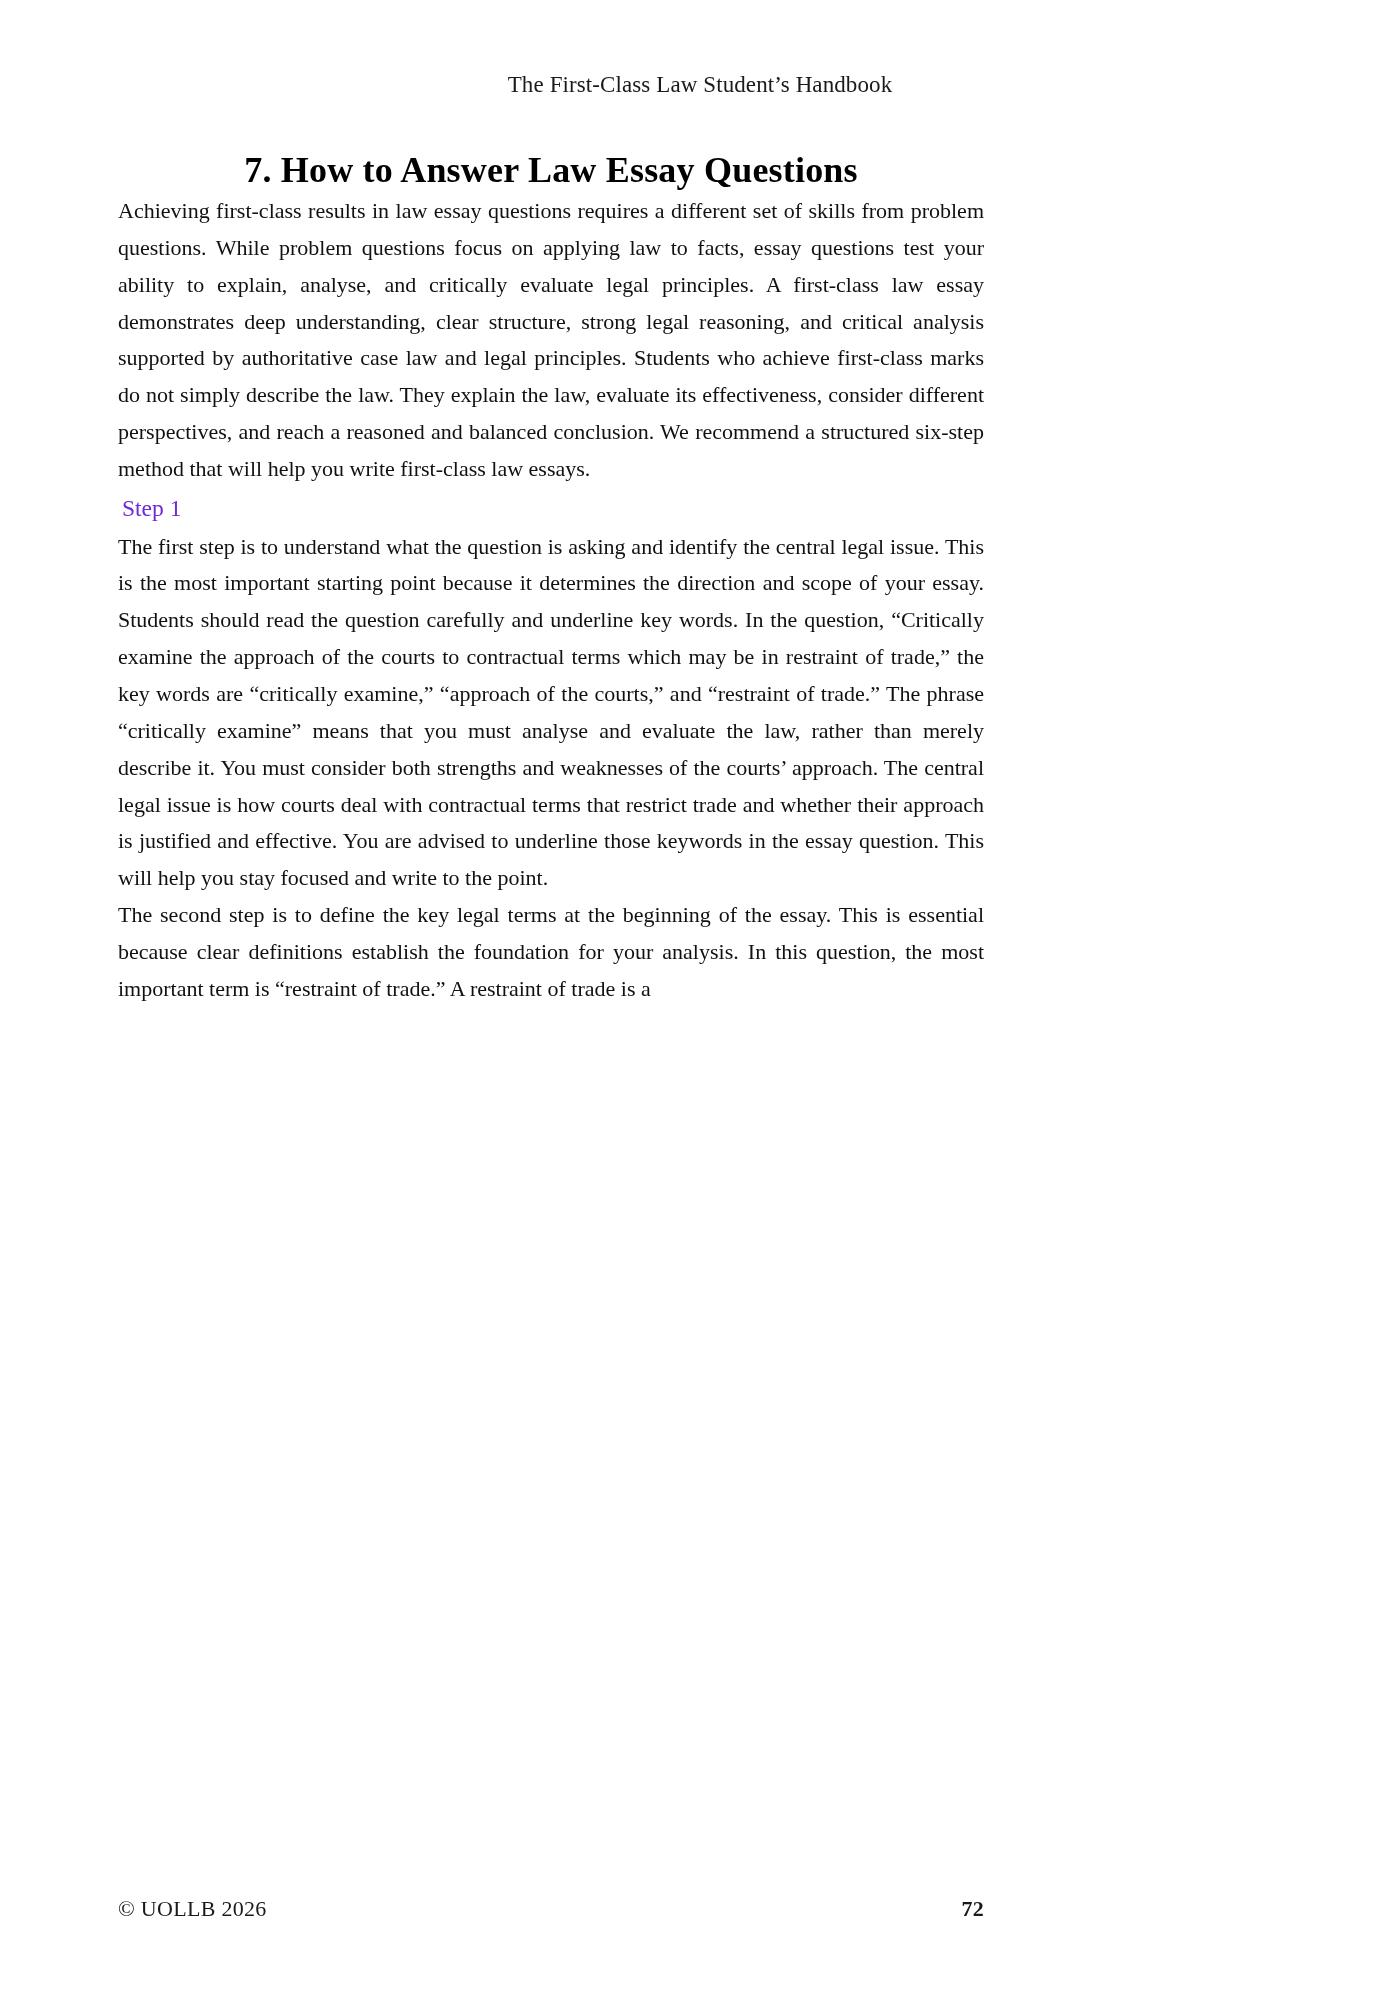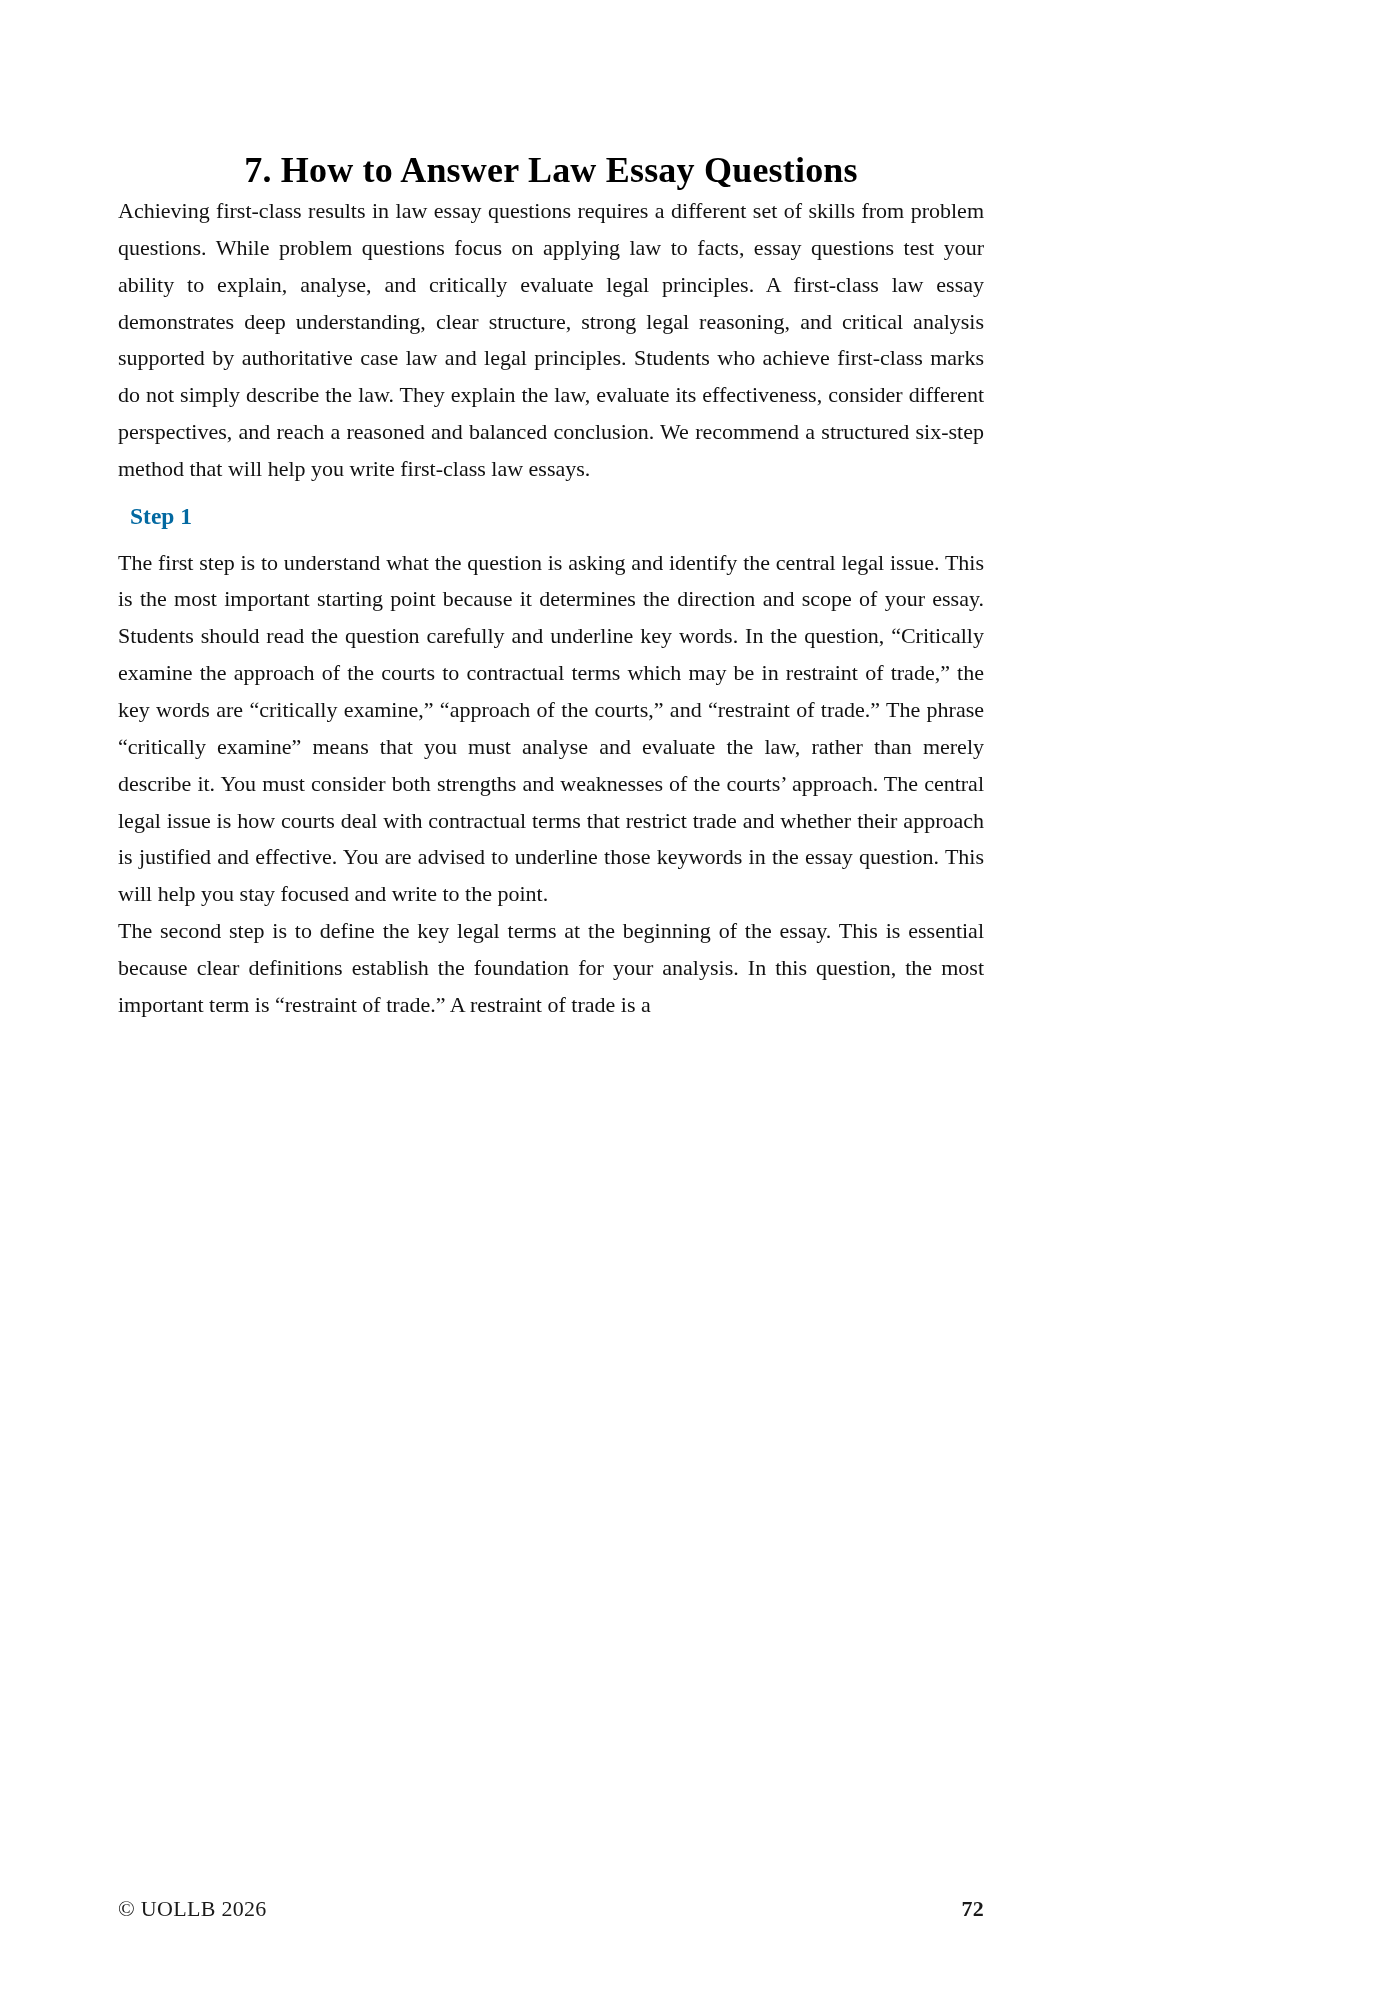--- a/index.html
+++ b/index.html
@@ -53,24 +53,24 @@
     line-height: 1.675;
     text-align: justify;
     text-justify: inter-word;
     margin: 0;
     color: #111111;
     hyphens: none;
   }
   .para-intro { margin-top: 86px; }
   h2.step-heading {
     font-size: 23.5px;
-    font-weight: bold;
-    margin: 12px;
+    font-weight: normal;
+    margin: 4px;
     line-height: 1.4;
-    color: #0369a1;
+    color: #6d28d9;
   }
   .step1-heading { margin-top: 78px; }
   .step1-body    { margin-top: 40px; }
   .step2-heading { margin-top: 78px; }
   .step2-body    { margin-top: 40px; }
   
   .page-footer {
     position: absolute;
     bottom: 78px;
     left: 118px;
@@ -83,20 +83,21 @@
     gap: 28px;
   }
   .footer-copyright { letter-spacing: 0.3px; }
   .footer-pagenum { letter-spacing: 0.3px; font-weight: bold; }
 </style>
 </head>
 <body>
 
 <div class="page">
 
+  <div class="running-header">The First-Class Law Student’s Handbook</div>
 
   <div class="content">
 
     <h1 class="chapter-title">7. How to Answer Law Essay Questions</h1>
 
     <p class="body-text para-intro">Achieving first-class results in law essay questions requires a different set of skills from problem questions. While problem questions focus on applying law to facts, essay questions test your ability to explain, analyse, and critically evaluate legal principles. A first-class law essay demonstrates deep understanding, clear structure, strong legal reasoning, and critical analysis supported by authoritative case law and legal principles. Students who achieve first-class marks do not simply describe the law. They explain the law, evaluate its effectiveness, consider different perspectives, and reach a reasoned and balanced conclusion. We recommend a structured six-step method that will help you write first-class law essays.</p>
 
     <h2 class="step-heading step1-heading">Step 1</h2>
 
     <p class="body-text step1-body">The first step is to understand what the question is asking and identify the central legal issue. This is the most important starting point because it determines the direction and scope of your essay. Students should read the question carefully and underline key words. In the question, “Critically examine the approach of the courts to contractual terms which may be in restraint of trade,” the key words are “critically examine,” “approach of the courts,” and “restraint of trade.” The phrase “critically examine” means that you must analyse and evaluate the law, rather than merely describe it. You must consider both strengths and weaknesses of the courts’ approach. The central legal issue is how courts deal with contractual terms that restrict trade and whether their approach is justified and effective. You are advised to underline those keywords in the essay question. This will help you stay focused and write to the point.</p>

